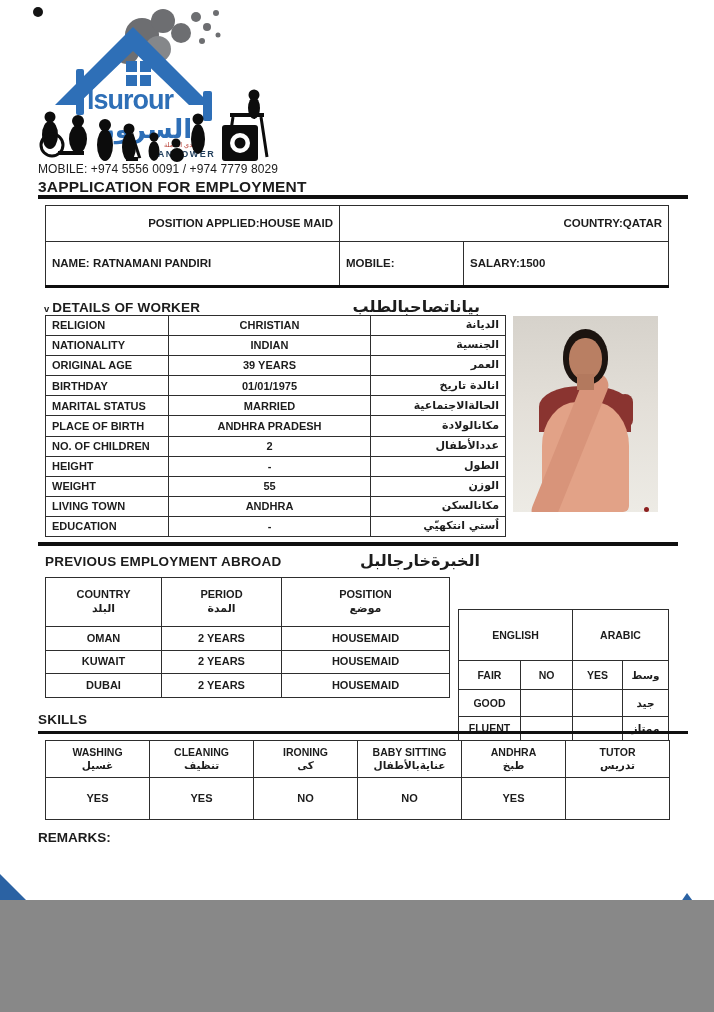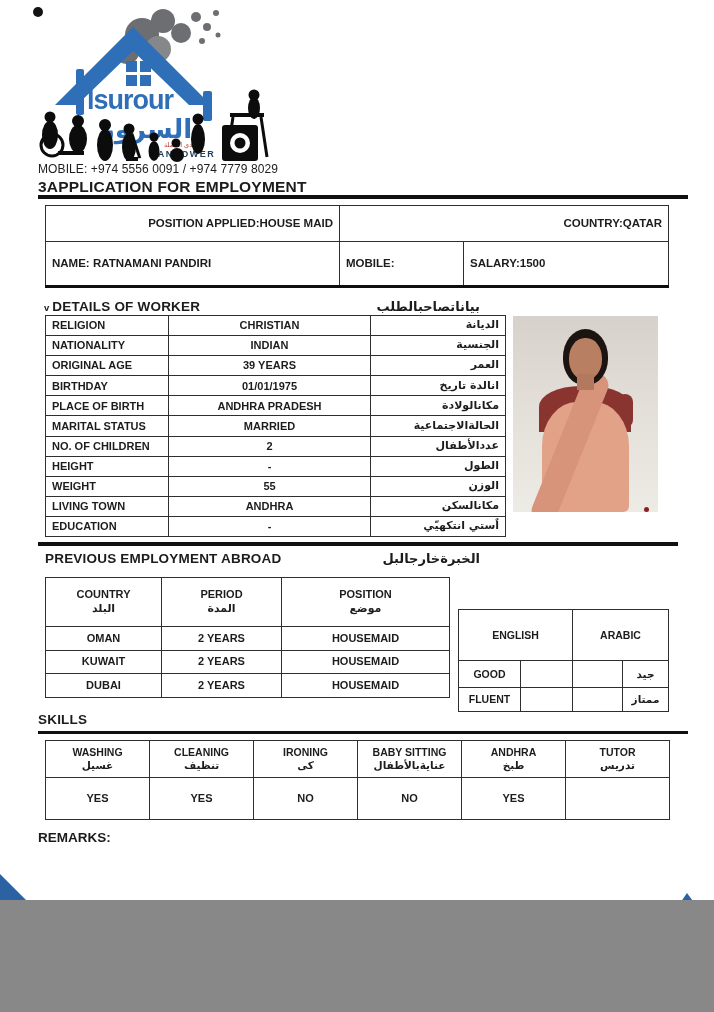--- a/index.html
+++ b/index.html
@@ -13,21 +13,21 @@
   .tcenter{text-align:center;}
   .tright{text-align:right;}
   
   .app-table{position:absolute;left:45px;top:205px;width:623px;border:1.5px solid #1b1b1b;border-bottom:3.5px solid #0e0e0e;}
   .app-table td{font-size:11.5px;}
   .app-r1 td{height:35px;text-align:right;}
   .app-r2 td{height:43px;}
   
   .sec-head{position:absolute;display:flex;justify-content:space-between;align-items:baseline;}
   .sec-title{font-size:13.5px;font-weight:800;letter-spacing:.2px;}
-  .sec-title-ar{font-size:13px;font-weight:700;}
+  .sec-title-ar{font-size:16px;font-weight:700;}
   .vmark{font-size:9.5px;font-weight:700;margin-right:3px;}
   .det-table{position:absolute;left:45px;top:315px;width:460px;border:1.5px solid #1b1b1b;}
   .det-table td{height:19.1px;}
   
   .prev-table{position:absolute;left:45px;top:577px;width:404px;border:1.5px solid #1b1b1b;}
   .prev-table .hrow td{height:48px;text-align:center;}
   .prev-table .drow td{height:22.5px;text-align:center;}
   .colhead-en{font-size:11px;font-weight:600;}
   .colhead-ar{font-size:11px;font-weight:600;}
   
@@ -174,28 +174,28 @@
           <td>ORIGINAL AGE</td>
           <td class="tcenter">39 YEARS</td>
           <td class="tright ar">العمر</td>
         </tr>
     <tr>
           <td>BIRTHDAY</td>
           <td class="tcenter">01/01/1975</td>
           <td class="tright ar">انالدة تاريخ</td>
         </tr>
     <tr>
+          <td>MARITAL STATUS</td>
+          <td class="tcenter">MARRIED</td>
+          <td class="tright ar">الحالةالاجتماعية</td>
+        </tr>
+    <tr>
           <td>PLACE OF BIRTH</td>
           <td class="tcenter">ANDHRA PRADESH</td>
           <td class="tright ar">مكانالولادة</td>
-        </tr>
-    <tr>
-          <td>MARITAL STATUS</td>
-          <td class="tcenter">MARRIED</td>
-          <td class="tright ar">الحالةالاجتماعية</td>
         </tr>
     <tr>
           <td>NO. OF CHILDREN</td>
           <td class="tcenter">2</td>
           <td class="tright ar">عددالأطفال</td>
         </tr>
     <tr>
           <td>HEIGHT</td>
           <td class="tcenter">-</td>
           <td class="tright ar">الطول</td>
@@ -285,20 +285,26 @@
     <colgroup>
         <col style="width:62px">
         <col style="width:52px">
         <col style="width:50px">
         <col style="width:46px">
       </colgroup>
     <tbody>
         <tr class="lang-h">
       <td colspan="2">ENGLISH</td>
       <td colspan="2">ARABIC</td>
+    </tr>
+    <tr class="lang-r1">
+      <td>FAIR</td>
+      <td>NO</td>
+      <td>YES</td>
+      <td class="tright ar">وسط</td>
     </tr>
     <tr class="lang-r2">
       <td>GOOD</td>
       <td></td>
       <td></td>
       <td class="tright ar">جيد</td>
     </tr>
     <tr class="lang-r3">
       <td>FLUENT</td>
       <td></td>

